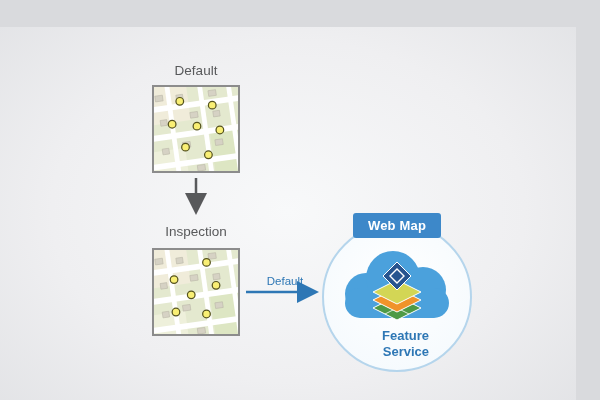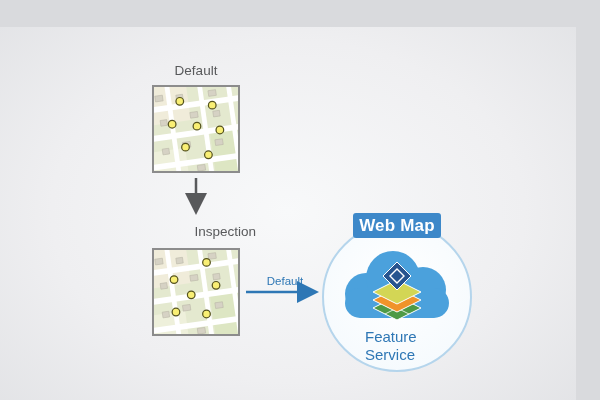--- a/index.html
+++ b/index.html
@@ -5,39 +5,39 @@
   html,body{margin:0;padding:0;background:#d9dadd;}
   .canvas{
     position:relative;width:576px;height:400px;overflow:hidden;
     background:radial-gradient(ellipse 430px 310px at 50% 46%, #f8f9fa 0%, #efeff1 55%, #e0e1e4 100%);
     font-family:"Liberation Sans", sans-serif;
     margin-top:27px;
   }
   .connectors{position:absolute;left:0;top:0;width:600px;height:400px;pointer-events:none;}
   .diagram-label{position:absolute;width:120px;text-align:center;color:#58595b;font-size:13.5px;}
   .default-label{left:136px;top:36px;}
-  .inspection-label{left:136px;top:197px;text-align:right;}
+  .inspection-label{left:136px;top:197px;}
   .map{position:absolute;width:88px;height:88px;border:2px solid #8c8c8c;box-sizing:border-box;background:#e9ecd9;}
   .map svg{display:block;width:100%;height:100%;}
   .map1{left:152px;top:58px;}
   .map2{left:152px;top:221px;}
   .publish-label{position:absolute;left:242px;top:248px;width:86px;text-align:center;color:#2e77b5;font-size:11.5px;}
   .service-circle{
     position:absolute;left:322px;top:195px;width:150px;height:150px;border-radius:50%;
     border:2px solid #b5d5ec;box-sizing:border-box;
     background:radial-gradient(circle at 50% 42%, #ffffff 0%, #f3f9fd 100%);
   }
   .cloud-svg{position:absolute;left:339px;top:219px;width:116px;height:82px;}
   .badge{
     position:absolute;left:353px;top:186px;width:88px;height:25px;background:#3d88c9;border-radius:3px;
-    display:flex;align-items:center;justify-content:center;color:#ffffff;font-size:17px;font-weight:bold;letter-spacing:.2px;
+    display:flex;align-items:center;justify-content:center;color:#ffffff;font-size:13px;font-weight:bold;letter-spacing:.2px;
   }
   .feature-service-label{
-    position:absolute;left:365px;top:301px;width:64px;text-align:left;
-    color:#2e77b5;font-size:15px;font-weight:normal;line-height:1.2;
+    position:absolute;left:365px;top:301px;width:64px;text-align:right;
+    color:#2e77b5;font-size:13px;font-weight:bold;line-height:1.2;
   }
 </style>
 </head>
 <body>
 
 <div class="canvas">
 
   <svg width="0" height="0" style="position:absolute" aria-hidden="true">
     <defs>
       <symbol id="map-thumb" viewBox="0 0 88 88">

